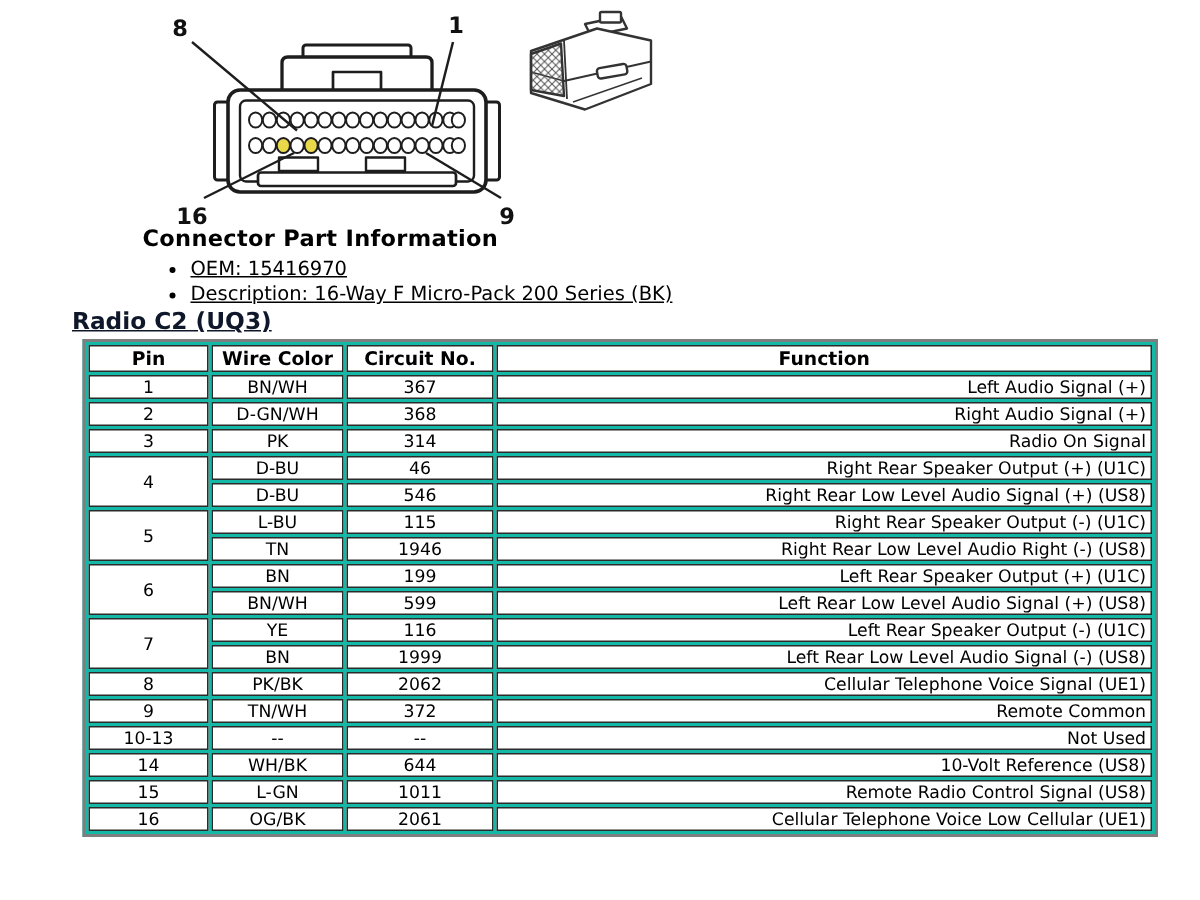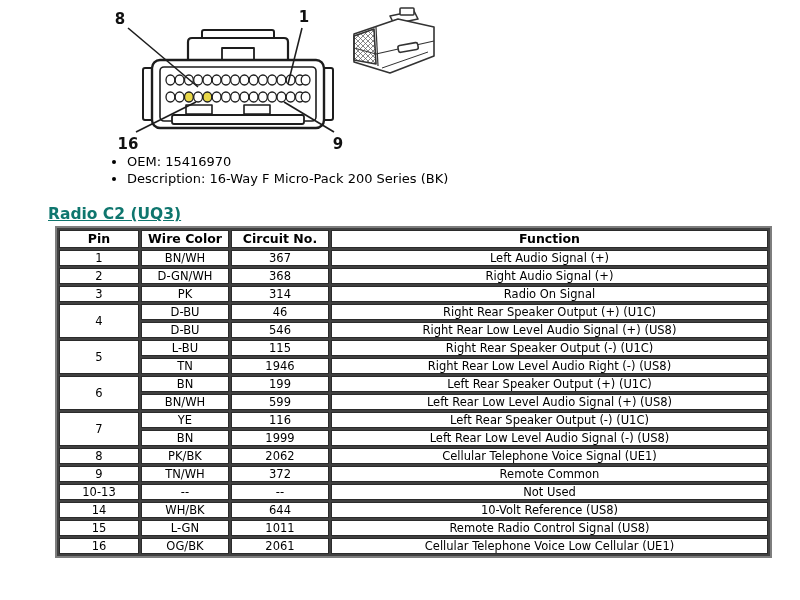--- a/index.html
+++ b/index.html
@@ -7,37 +7,37 @@
        font-family:"DejaVu Sans","Liberation Sans",sans-serif;color:#000;}
 
   
   #front-view{position:absolute;left:98px;top:2px;}
   #iso-view{position:absolute;left:338px;top:6px;}
   .pinlabel{font:bold 15px "DejaVu Sans",sans-serif;fill:#111;}
 
   
   #conn-info{position:absolute;left:95px;top:150px;}
   #conn-info h2{margin:0;font-size:15px;font-weight:bold;letter-spacing:.2px;}
-  #conn-info ul{margin:4px 0 0 0;padding-left:32px;}
+  #conn-info ul{margin:4px 0 0 0;padding-left:32px;text-decoration:underline;}
   #conn-info li{font-size:13px;margin:2px 0;list-style-type:disc;}
 
   
   #section-title{position:absolute;left:48px;top:205px;margin:0;
-       font-size:15.5px;font-weight:bold;color:#0f766e;text-decoration:underline;}
+       font-size:15.5px;font-weight:bold;color:#0f172a;text-decoration:underline;}
 
   
   #pinout{position:absolute;left:55px;top:226px;width:717px;
        border-collapse:separate;border-spacing:2px;
-       border:2px solid #7e7e7e;background:#404040;}
+       border:2px solid #7e7e7e;background:#14b8a6;}
   #pinout th,#pinout td{border:1px solid #2b2b2b;background:#fff;
        font-size:11.5px;line-height:14px;height:14px;padding:0 3px;
        white-space:nowrap;overflow:hidden;}
   #pinout th{font-weight:bold;font-size:12.5px;height:16px;text-align:center;}
   .c-pin,.c-wire,.c-circuit{text-align:center;}
-  .c-func{text-align:center;}
+  .c-func{text-align:right;}
   tr.hl-red td{background:#ed1c24;text-shadow:0 0 2px rgba(255,255,255,.85);}
   tr.hl-yellow td{background:#ffff00;}
 </style>
 </head>
 <body>
 
 <svg id="front-view" width="250" height="152" viewBox="0 0 250 152">
   <g fill="none" stroke="#1d1d1d" stroke-width="2.4" stroke-linejoin="round">
 
     <rect x="45" y="66" width="13" height="52" rx="2" fill="#fff" stroke-width="2"></rect>
@@ -122,20 +122,21 @@
     <polyline points="16,42 38,48 96,35" fill="none" stroke-width="1.2"></polyline>
 
     <polygon points="16,30 36,23 38,58 16,54" fill="url(#xhatch)"></polygon>
 
     <line x1="44" y1="62" x2="90" y2="46" stroke-width="1"></line>
     <rect x="60" y="38" width="20" height="7" rx="2" transform="rotate(-10 70 41)"></rect>
   </g>
 </svg>
 
 <div id="conn-info">
+  <h2>Connector Part Information</h2>
   <ul>
     <li>OEM: 15416970</li>
     <li>Description: 16-Way F Micro-Pack 200 Series (BK)</li>
   </ul>
 </div>
 
 <h3 id="section-title">Radio C2 (UQ3)</h3>
 
 <table id="pinout">
   <colgroup>

